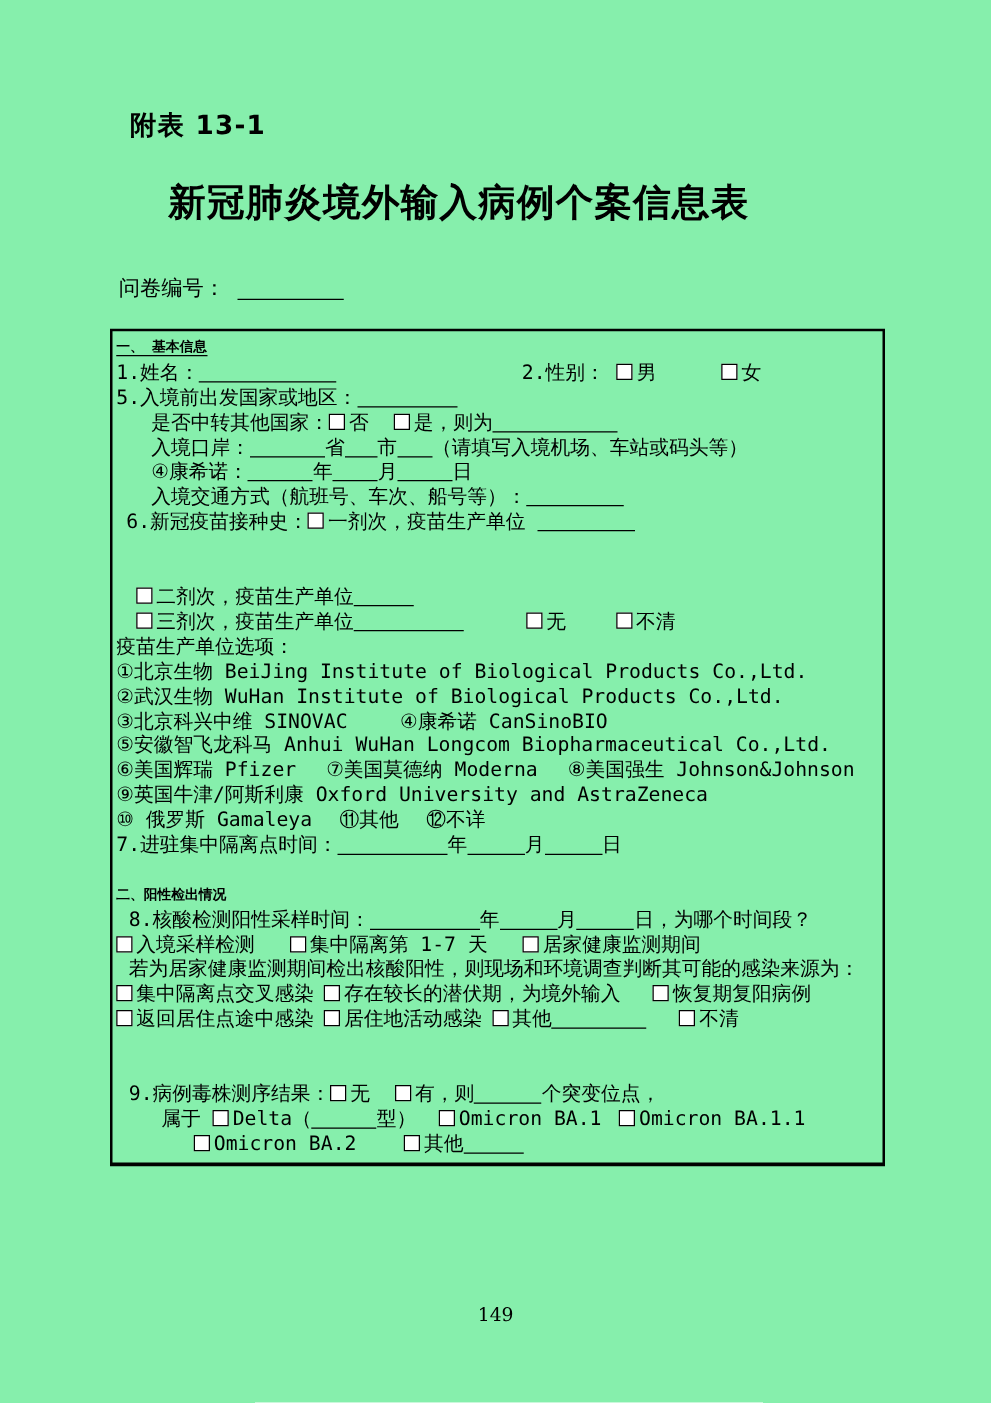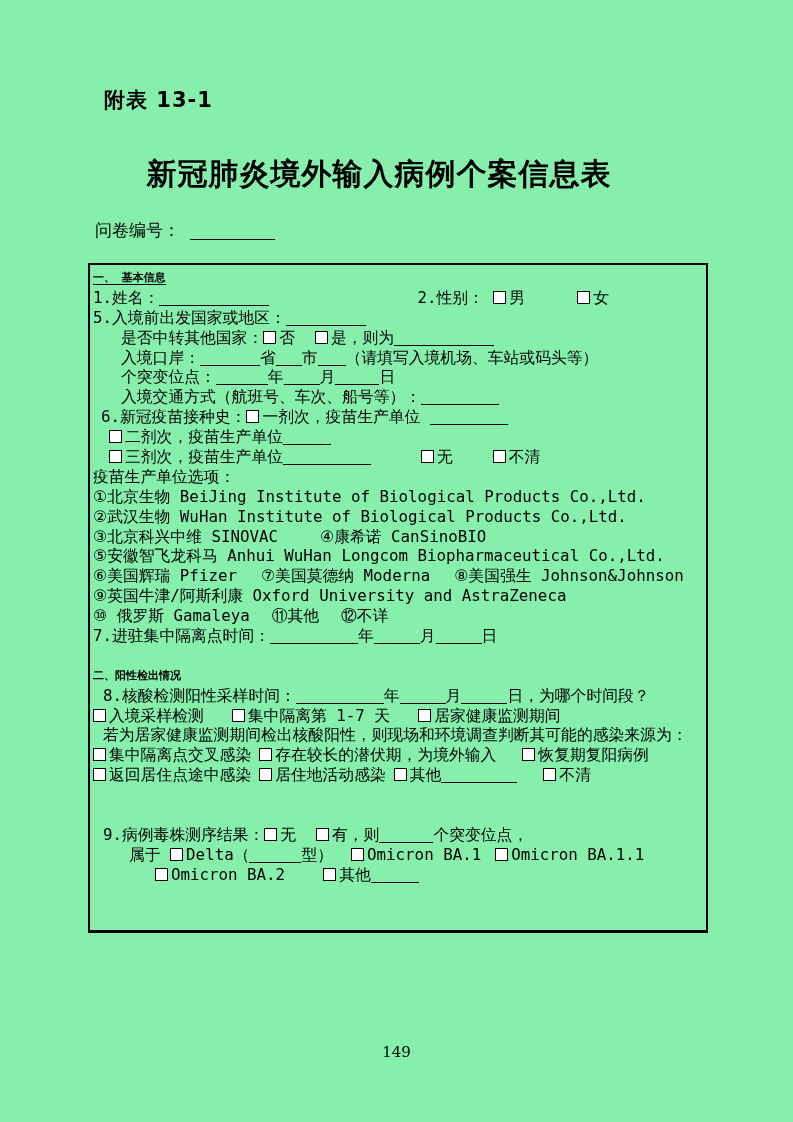--- a/index.html
+++ b/index.html
@@ -12,21 +12,21 @@
     overflow:hidden;
   }
   .appendix{
     position:absolute;left:104px;top:86px;
     font-size:21px;font-weight:bold;
     font-family:"DejaVu Sans",sans-serif;
     letter-spacing:1px;
   }
   .title{
     position:absolute;left:0;top:138px;width:726px;
-    margin:16px;text-align:center;
+    margin:4px;text-align:center;
     font-size:30px;font-weight:bold;
     font-family:"DejaVu Sans",sans-serif;
     letter-spacing:1px;
   }
   .qno{
     position:absolute;left:95px;top:219px;
     font-size:17px;
   }
   .qno .blank{vertical-align:-4px;}
   .formbox{
@@ -76,24 +76,24 @@
   <div class="qno">
     <span>问卷编号：</span>
     <span class="blank" style="width:85px"></span>
   </div>
   <div class="formbox">
       <div class="line header underline"><span class="txt">一、 基本信息</span></div>
       <div class="line"><span class="txt">1.姓名：</span><span class="blank" style="width: 110px;"></span><span class="gap" style="width: 148px;"></span><span class="txt">2.性别： </span><span class="cbwrap"><span class="cbox"></span><span class="cblab">男</span></span><span class="gap" style="width: 52px;"></span><span class="cbwrap"><span class="cbox"></span><span class="cblab">女</span></span></div>
       <div class="line"><span class="txt">5.入境前出发国家或地区：</span><span class="blank" style="width: 80px;"></span></div>
       <div class="line" style="padding-left: 28px;"><span class="txt">是否中转其他国家：</span><span class="cbwrap"><span class="cbox"></span><span class="cblab">否</span></span><span class="gap" style="width: 20px;"></span><span class="cbwrap"><span class="cbox"></span><span class="cblab">是</span></span><span class="txt">，则为</span><span class="blank" style="width: 100px;"></span></div>
       <div class="line" style="padding-left: 28px;"><span class="txt">入境口岸：</span><span class="blank" style="width: 60px;"></span><span class="txt">省</span><span class="blank" style="width: 26px;"></span><span class="txt">市</span><span class="blank" style="width: 28px;"></span><span class="txt">（请填写入境机场、车站或码头等）</span></div>
-      <div class="line" style="padding-left: 28px;"><span class="txt">个突变位点：</span><span class="blank" style="width: 52px;"></span><span class="txt">年</span><span class="blank" style="width: 36px;"></span><span class="txt">月</span><span class="blank" style="width: 44px;"></span><span class="txt">日</span></div>
+      <div class="line" style="padding-left: 28px;"><span class="txt">④康希诺：</span><span class="blank" style="width: 52px;"></span><span class="txt">年</span><span class="blank" style="width: 36px;"></span><span class="txt">月</span><span class="blank" style="width: 44px;"></span><span class="txt">日</span></div>
       <div class="line" style="padding-left: 28px;"><span class="txt">入境交通方式（航班号、车次、船号等）：</span><span class="blank" style="width: 78px;"></span></div>
       <div class="line" style="padding-left: 8px;"><span class="txt">6.新冠疫苗接种史：</span><span class="cbwrap"><span class="cbox"></span><span class="cblab">一剂次</span></span><span class="txt">，疫苗生产单位 </span><span class="blank" style="width: 78px;"></span></div>
-      <div class="line" style="padding-left: 16px;"><span class="cbwrap"><span class="cbox"></span><span class="cblab">二剂次</span></span><span class="txt">，疫苗生产单位</span><span class="blank" style="width: 48px;"></span></div>
+      <div class="line" style="padding-left: 16px; margin-top: 40px;"><span class="cbwrap"><span class="cbox"></span><span class="cblab">二剂次</span></span><span class="txt">，疫苗生产单位</span><span class="blank" style="width: 48px;"></span></div>
       <div class="line" style="padding-left: 16px;"><span class="cbwrap"><span class="cbox"></span><span class="cblab">三剂次</span></span><span class="txt">，疫苗生产单位</span><span class="blank" style="width: 88px;"></span><span class="gap" style="width: 50px;"></span><span class="cbwrap"><span class="cbox"></span><span class="cblab">无</span></span><span class="gap" style="width: 40px;"></span><span class="cbwrap"><span class="cbox"></span><span class="cblab">不清</span></span></div>
       <div class="line"><span class="txt">疫苗生产单位选项：</span></div>
       <div class="line"><span class="txt">①北京生物 BeiJing Institute of Biological Products Co.,Ltd.</span></div>
       <div class="line"><span class="txt">②武汉生物 WuHan Institute of Biological Products Co.,Ltd.</span></div>
       <div class="line"><span class="txt">③北京科兴中维 SINOVAC</span><span class="gap" style="width: 42px;"></span><span class="txt">④康希诺 CanSinoBIO</span></div>
       <div class="line"><span class="txt">⑤安徽智飞龙科马 Anhui WuHan Longcom Biopharmaceutical Co.,Ltd.</span></div>
       <div class="line"><span class="txt">⑥美国辉瑞 Pfizer</span><span class="gap" style="width: 24px;"></span><span class="txt">⑦美国莫德纳 Moderna</span><span class="gap" style="width: 24px;"></span><span class="txt">⑧美国强生 Johnson&amp;Johnson</span></div>
       <div class="line"><span class="txt">⑨英国牛津/阿斯利康 Oxford University and AstraZeneca</span></div>
       <div class="line"><span class="txt">⑩ 俄罗斯 Gamaleya</span><span class="gap" style="width: 22px;"></span><span class="txt">⑪其他</span><span class="gap" style="width: 22px;"></span><span class="txt">⑫不详</span></div>
       <div class="line"><span class="txt">7.进驻集中隔离点时间：</span><span class="blank" style="width: 88px;"></span><span class="txt">年</span><span class="blank" style="width: 46px;"></span><span class="txt">月</span><span class="blank" style="width: 46px;"></span><span class="txt">日</span></div>

